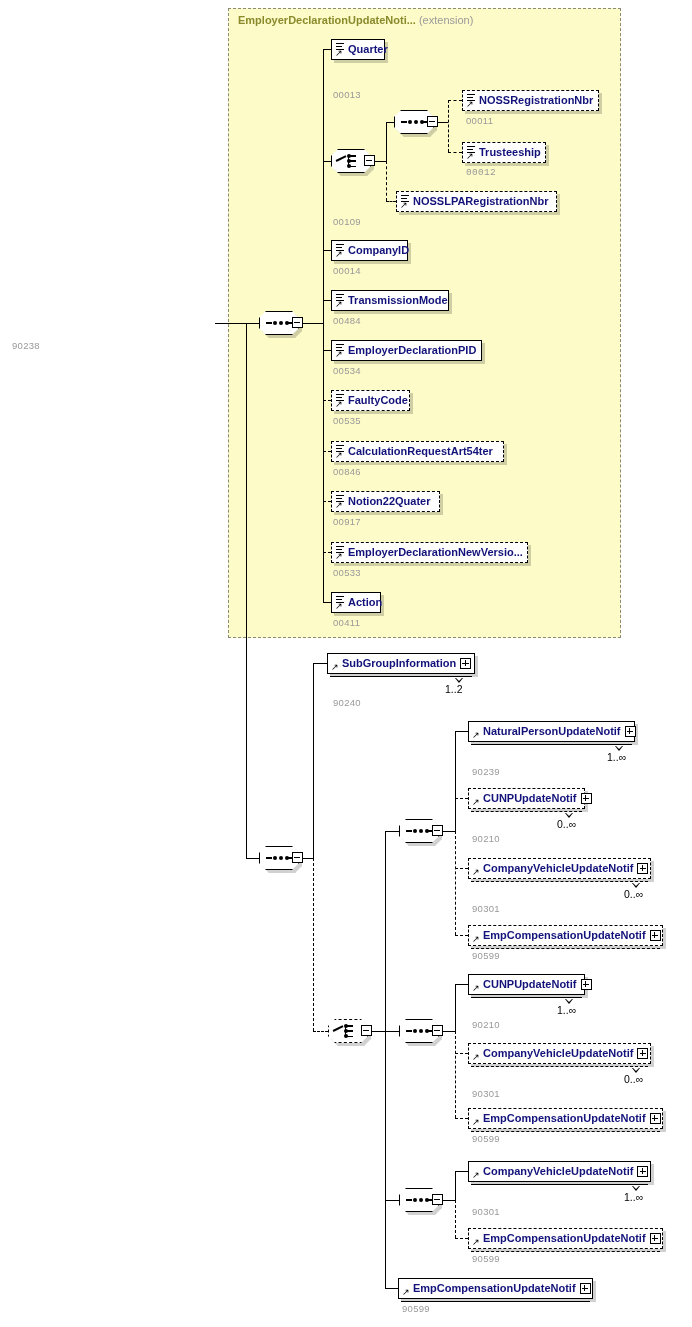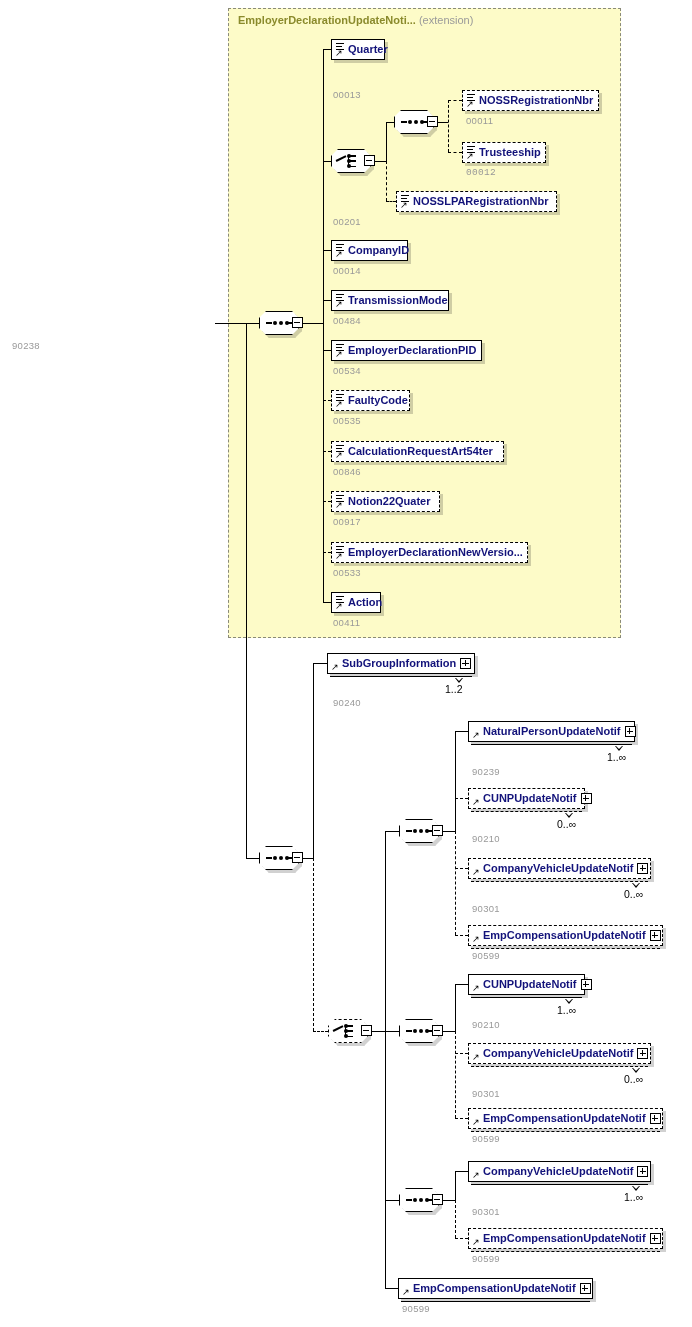--- a/index.html
+++ b/index.html
@@ -310,21 +310,21 @@
 
   <div class="node optional" style="left:396px;top:191px;width:161px;">
     <span class="tglyph">
         <i></i>
         <i></i>
         <i></i>
         <b>↗</b>
       </span>
     <span class="nlabel">NOSSLPARegistrationNbr</span>
   </div>
-  <div class="nid" style="left:333px;top:216px;">00201</div>
+  <div class="nid" style="left:333px;top:216px;">00109</div>
 
   <div class="ln h" style="left:323px;top:250px;width:8px;"></div>
   <div class="node" style="left:331px;top:240px;width:77px;">
     <span class="tglyph">
         <i></i>
         <i></i>
         <i></i>
         <b>↗</b>
       </span>
     <span class="nlabel">CompanyID</span>

